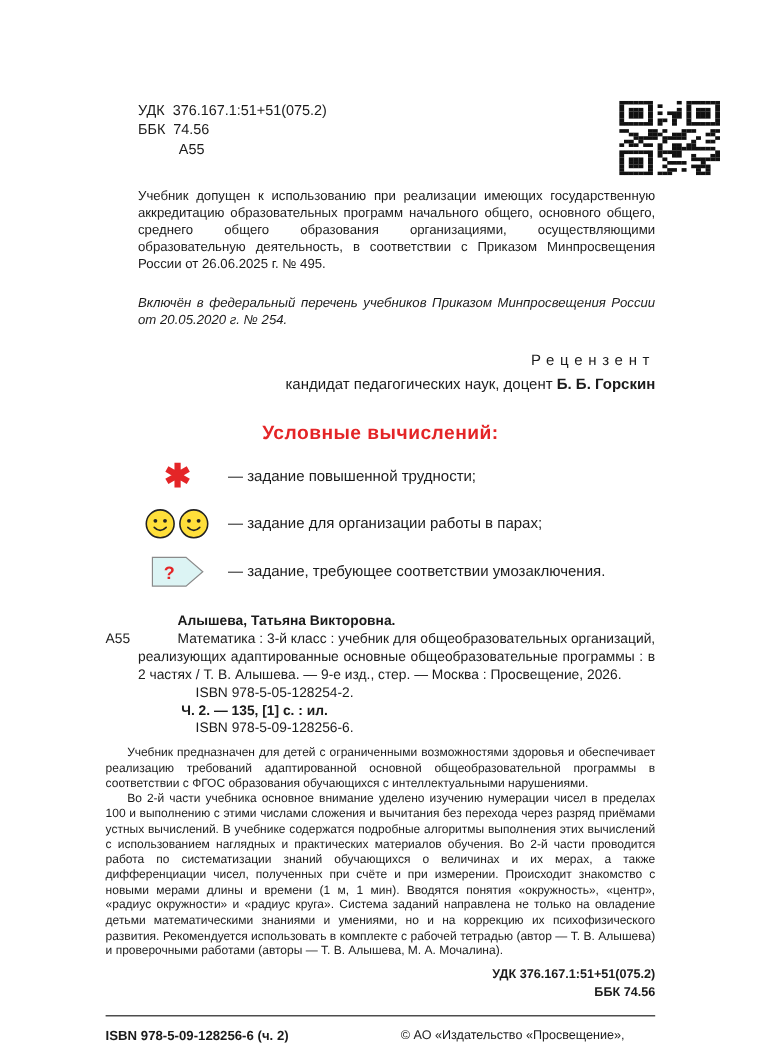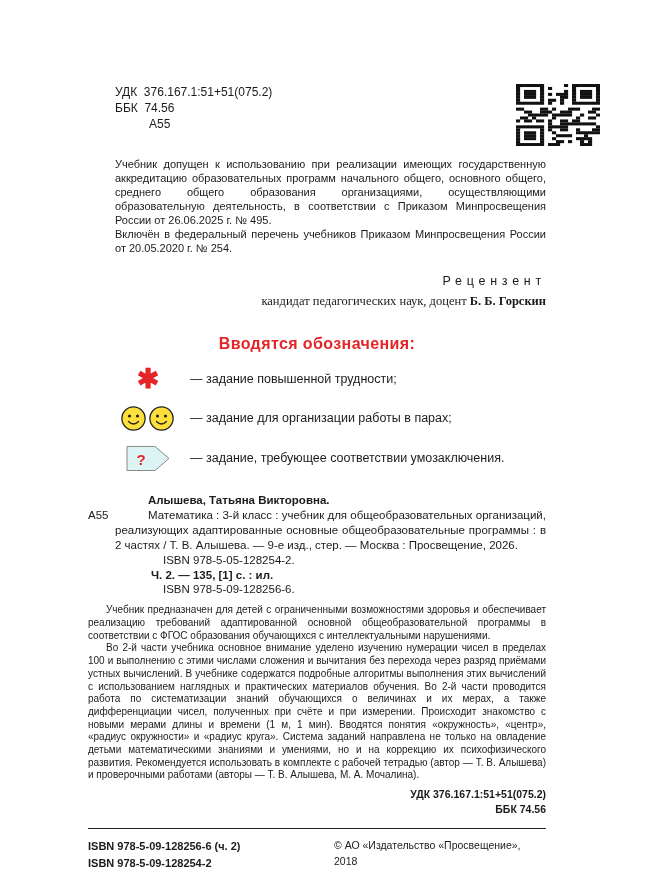--- a/index.html
+++ b/index.html
@@ -24,26 +24,26 @@
     position:absolute; top:84px; right:50px;
     width:84px; height:62px;
   }
 
   
   .approval {
     margin:26px 0 0 27px;
     font-size:11px; line-height:1.27;
     text-align:justify;
   }
-  .approval-2 { margin-top:0; }
+  .approval-2 { margin-top:19px;font-style:italic; }
 
   
   .reviewer { text-align:right; margin-top:18px; }
   .reviewer-heading { font-size:12.5px; letter-spacing:.38em; }
-  .reviewer-line { margin-top:6px; font-size:12.5px;font-family:Liberation Serif, serif; }
+  .reviewer-line { margin-top:6px; font-size:12.5px; }
 
   
   .legend-heading {
     margin-top:26px; text-align:center;
     font-size:16px; font-weight:bold; letter-spacing:.4px;
   }
   .legend-row { display:flex; align-items:center; margin:13px 0 0 28px; }
   .legend-icon-cell { width:64px; display:flex; justify-content:center; align-items:center; flex:0 0 64px; }
   .asterisk { font-size:27px; line-height:26px; font-weight:bold; }
   .legend-label { font-size:12.5px; margin-left:10px; }
@@ -305,21 +305,21 @@
   <p class="approval approval-2">Включён в федеральный перечень учебников Приказом Минпросвещения России от 20.05.2020 г. № 254.</p>
 
   <div class="reviewer">
     <div class="reviewer-heading">Рецензент</div>
     <div class="reviewer-line">
       <span>кандидат педагогических наук, доцент</span>
       <b>Б. Б. Горскин</b>
     </div>
   </div>
 
-  <div class="legend-heading" style="color:#e42527;">Вводятся обозначения:</div>
+  <div class="legend-heading" style="color:#e42527;">Условные вычислений:</div>
 
   <div class="legend-row">
     <span class="legend-icon-cell">
       <span class="asterisk" style="color:#e42527;">✱</span>
     </span>
     <span class="legend-label">— задание повышенной трудности;</span>
   </div>
 
   <div class="legend-row">
     <span class="legend-icon-cell">

